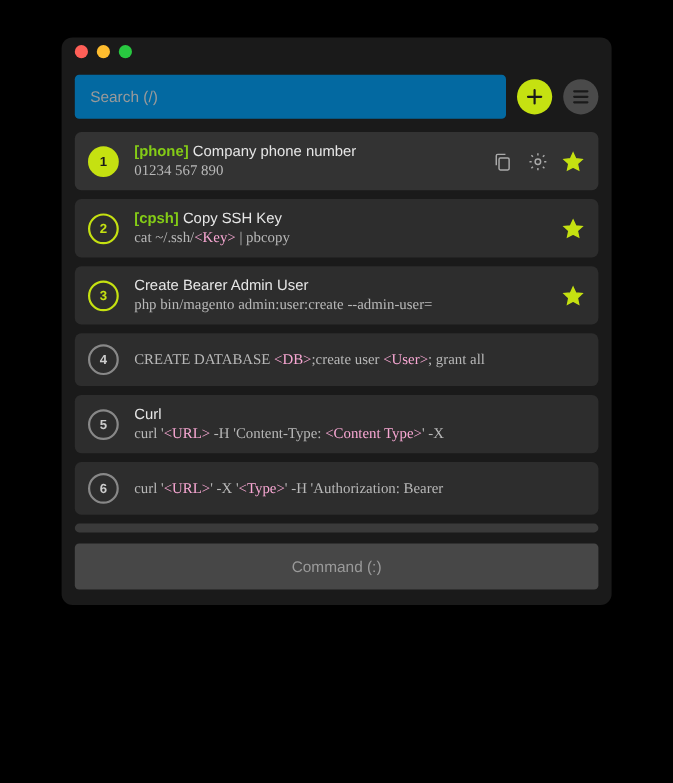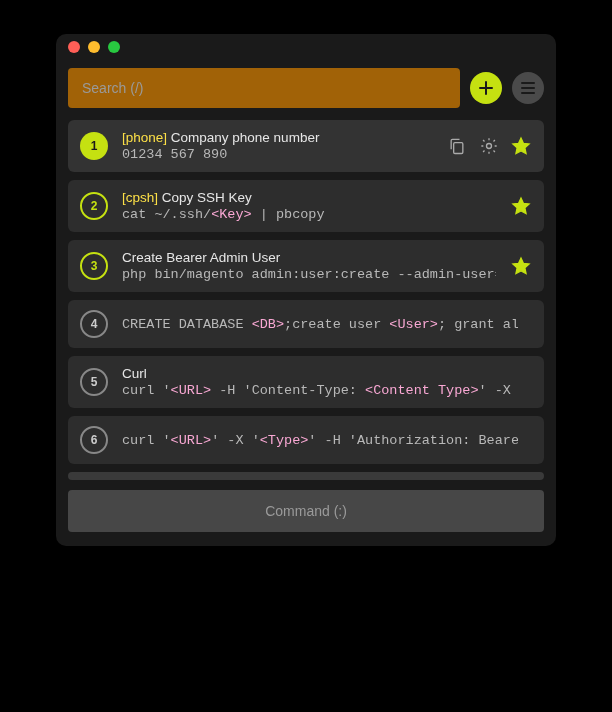--- a/index.html
+++ b/index.html
@@ -36,21 +36,21 @@
 .tl-min { background: #febc2e; }
 .tl-max { background: #28c840; }
 .header {
   display: flex;
   align-items: center;
   padding: 8px 12px 12px 12px;
   gap: 10px;
 }
 .search {
   flex: 1;
-  background: #a16207;
+  background: #0369a1;
   border: none;
   border-radius: 4px;
   height: 40px;
   padding: 0 14px;
   color: #ccc;
   font-size: 14px;
 }
 .search::placeholder { color: #9a9a9a; }
 .btn-circle {
   width: 32px;
@@ -120,23 +120,23 @@
   min-width: 0;
   overflow: hidden;
 }
 .title-row {
   font-size: 13.5px;
   color: #e6e6e6;
   margin-bottom: 2px;
   white-space: nowrap;
   overflow: hidden;
 }
-.tag { color: #fde047; font-weight: 400; }
+.tag { color: #84cc16; font-weight: 700; }
 .cmd {
-  font-family: Liberation Mono, monospace;
+  font-family: Liberation Serif, serif;
   font-size: 13.5px;
   color: #b8b8b8;
   white-space: nowrap;
   overflow: hidden;
 }
 .ph { color: #f9a8d4; }
 .actions {
   display: flex;
   align-items: center;
   gap: 10px;

